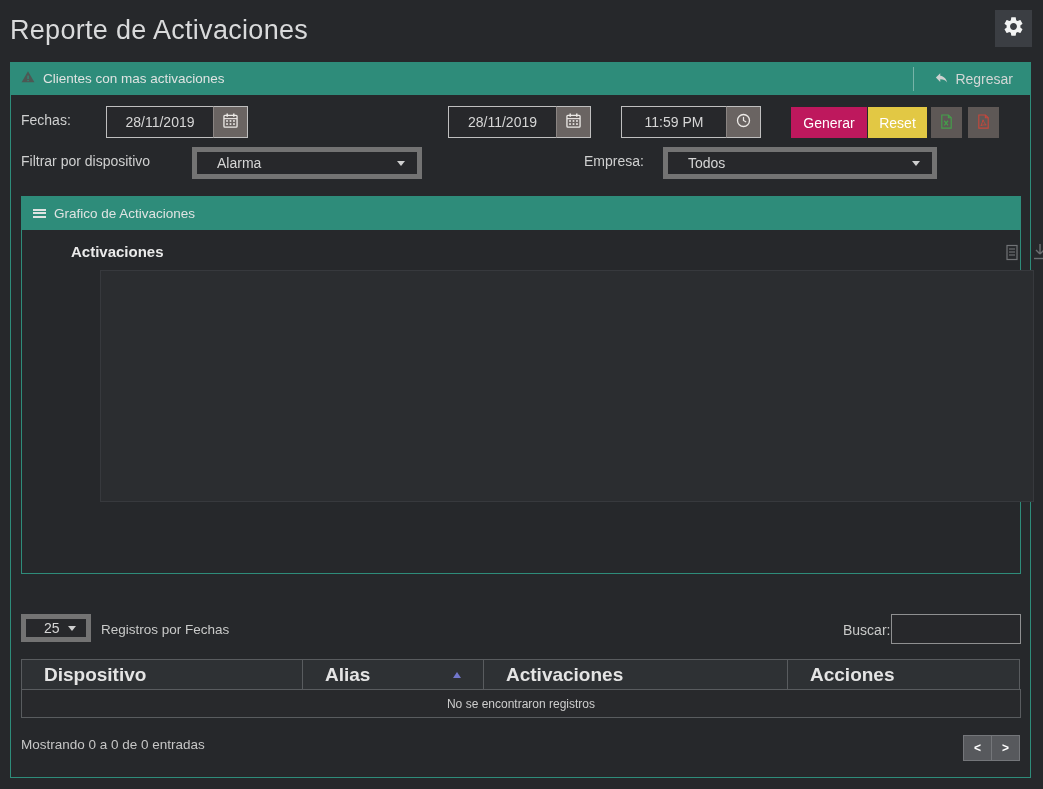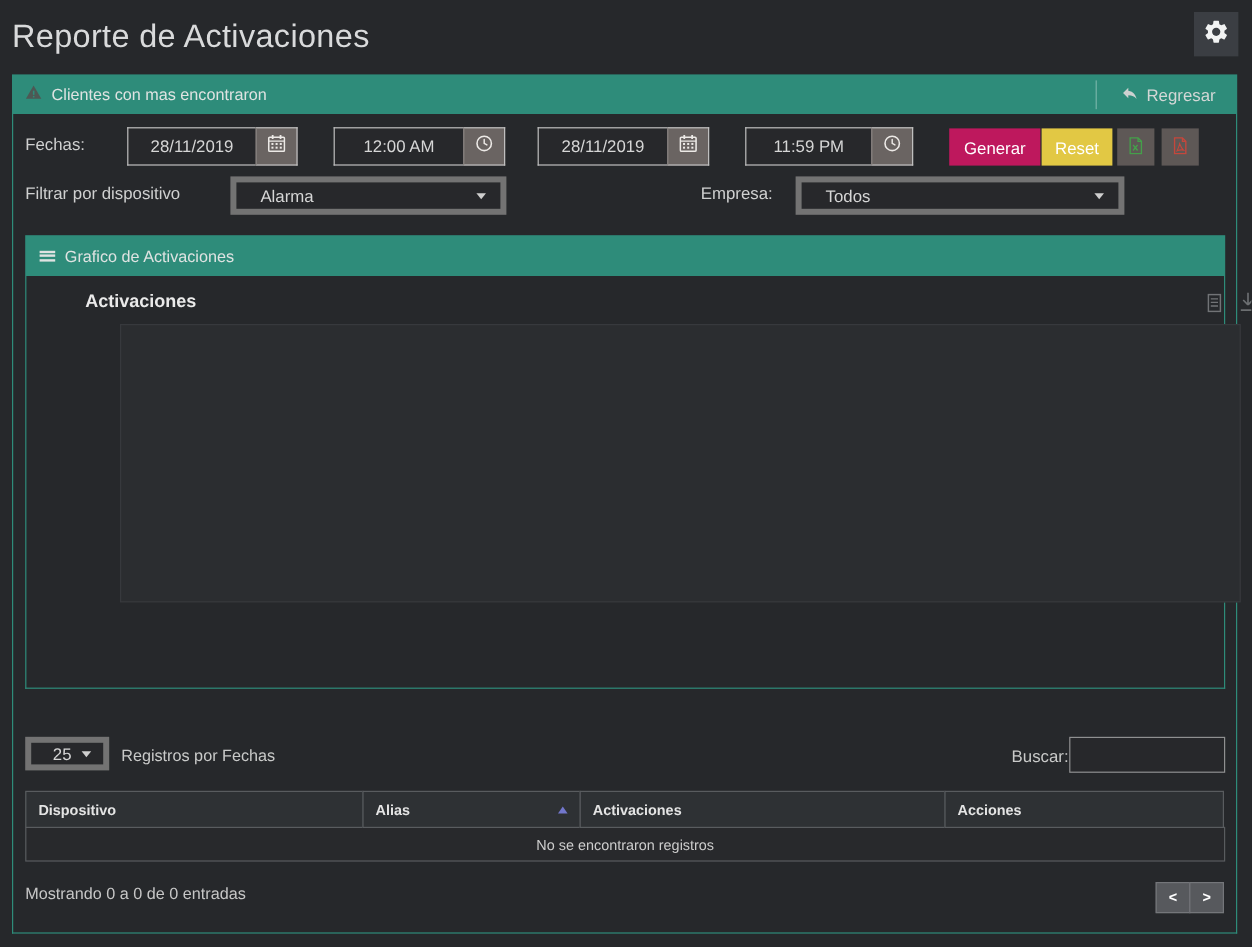--- a/index.html
+++ b/index.html
@@ -63,21 +63,21 @@
   .size-select { left:10px; top:519px; width:70px; height:28px; padding:0 10px 0 18px; }
   .ctl-label { position:absolute; font-size:13.5px; color:#c9cac9; }
   .search-input { position:absolute; left:880px; top:519px; width:130px; height:30px;
                   background:#27282b; border:1px solid #8f9091; color:#d6d6d6; outline:none;
                   font-size:14px; padding:0 8px; font-family:"Liberation Sans",sans-serif; }
 
   
   .dtable { position:absolute; left:10px; top:564px; width:1000px; }
   .thead { display:flex; }
   .th { height:31px; background:#2e3134; border:1px solid #595c5f; display:flex; align-items:center;
-        padding:0 10px; font-size:12px; font-weight:700; color:#e4e4e4; cursor:pointer; }
+        padding:0 22px; font-size:19px; font-weight:700; color:#e4e4e4; cursor:pointer; }
   .th + .th { margin-left:-1px; }
   .th-1 { width:282px; } .th-2 { width:182px; } .th-3 { width:305px; } .th-4 { width:233px; }
   .sort-asc { margin-left:auto; width:0; height:0; border-left:4.5px solid transparent;
               border-right:4.5px solid transparent; border-bottom:6px solid #7277cc; }
   .empty-row { margin-top:-1px; height:29px; background:#28292c; border:1px solid #595c5f;
                display:flex; align-items:center; justify-content:center; font-size:12px; color:#cdcdcd; }
 
   
   .summary { position:absolute; left:10px; top:642px; font-size:13.5px; color:#c6c6c6; }
   .pager { position:absolute; left:952px; top:640px; display:flex; }
@@ -103,21 +103,21 @@
 
   <div class="panel">
     <div class="panel-header">
       <span>
         <svg width="14" height="14" viewBox="0 0 24 24">
             <path d="M12 2 1 21h22L12 2z" fill="#4d5854"></path>
             <rect x="11" y="9.5" width="2.2" height="6" fill="#2e8c7a"></rect>
             <rect x="11" y="17" width="2.2" height="2.2" fill="#2e8c7a"></rect>
           </svg>
       </span>
-      <span class="ph-title">Clientes con mas encontraron</span>
+      <span class="ph-title">Clientes con mas activaciones</span>
       <span class="ph-right">
         <span class="ph-divider"></span>
         <span class="back-link">
           <span>
             <svg width="15" height="15" viewBox="0 0 24 24">
                 <path d="M10 9V5l-7 7 7 7v-4.1c5 0 8.5 1.6 11 5.1-1-5-4-10-11-11z" fill="#cdd1d0"></path>
               </svg>
           </span>
           <span>Regresar</span>
         </span>
@@ -143,31 +143,20 @@
                   <rect x="10.8" y="7.6" width="1.8" height="1.8"></rect>
                   <rect x="3.4" y="10.9" width="1.8" height="1.8"></rect>
                   <rect x="7.1" y="10.9" width="1.8" height="1.8"></rect>
                   <rect x="10.8" y="10.9" width="1.8" height="1.8"></rect>
                 </g>
               </svg>
           </span>
         </span>
       </div>
 
-      <div class="input-group" style="left:267px; top:11px; width:143px;">
-        <input type="text" value="12:00 AM" style="">
-        <span class="ig-addon">
-          <span>
-            <svg width="15" height="15" viewBox="0 0 16 16">
-                <circle cx="8" cy="8" r="6.4" fill="none" stroke="#ece9e6" stroke-width="1.4"></circle>
-                <path d="M8 4.6V8l2.4 1.4" fill="none" stroke="#ece9e6" stroke-width="1.3" stroke-linecap="round"></path>
-              </svg>
-          </span>
-        </span>
-      </div>
 
       <div class="input-group" style="left:437px; top:11px; width:143px;">
         <input type="text" value="28/11/2019" style="">
         <span class="ig-addon">
           <span>
             <svg width="15" height="15" viewBox="0 0 16 16">
                 <rect x="1" y="2.5" width="14" height="12.5" rx="1" fill="none" stroke="#ece9e6" stroke-width="1.4"></rect>
                 <line x1="4.5" y1="0.6" x2="4.5" y2="4" stroke="#ece9e6" stroke-width="1.6"></line>
                 <line x1="11.5" y1="0.6" x2="11.5" y2="4" stroke="#ece9e6" stroke-width="1.6"></line>
                 <line x1="1" y1="6" x2="15" y2="6" stroke="#ece9e6" stroke-width="1.2"></line>

